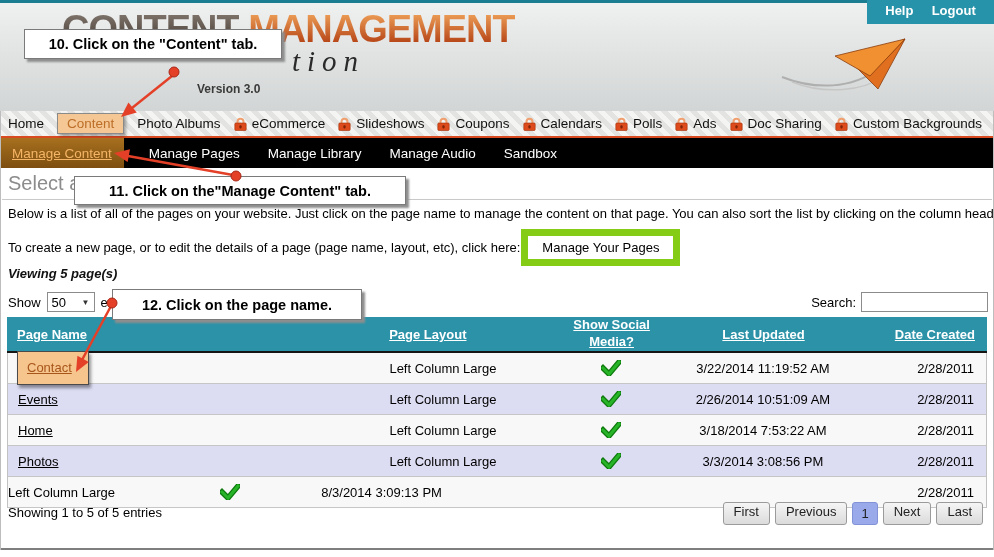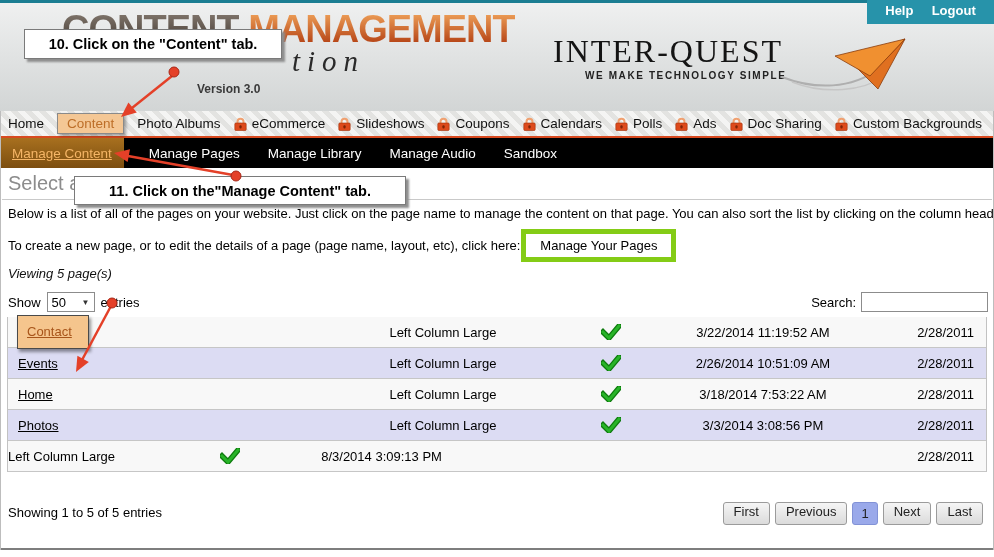--- a/index.html
+++ b/index.html
@@ -45,23 +45,23 @@
   .subnav-item{cursor:pointer;padding:0 3px;white-space:nowrap;}
   .subnav-item.active{background:linear-gradient(#A8701F,#7C4E10);height:100%;display:flex;
                       align-items:center;padding:0 12px;color:#F5B566;text-decoration:underline;}
 
   
   .page-title{position:absolute;left:8px;top:172px;font-size:20px;color:#8C8C8C;}
   .title-rule{position:absolute;left:2px;right:2px;top:199px;height:1px;background:#C9C9C9;}
   .intro-text{position:absolute;left:8px;top:206px;font-size:13px;color:#000;white-space:nowrap;}
   .create-row{position:absolute;left:8px;top:229px;display:flex;align-items:center;gap:1px;
               font-size:13px;white-space:nowrap;}
-  .manage-pages-btn{padding:4px 14px;border:5px solid #84cc16;background:#FFF;font-size:13px;
+  .manage-pages-btn{padding:4px 14px;border:7px solid #84cc16;background:#FFF;font-size:13px;
                     font-family:"Liberation Sans",sans-serif;cursor:pointer;}
-  .viewing{position:absolute;left:8px;top:266px;font-size:13px;font-weight:normal;font-style:italic;color:#111;}
+  .viewing{position:absolute;left:8px;top:266px;font-size:13px;font-weight:bold;font-style:italic;color:#111;}
   .show-row{position:absolute;left:8px;top:292px;display:flex;align-items:center;gap:6px;font-size:13px;}
   .select-box{width:48px;height:20px;box-sizing:border-box;border:1px solid #8C8C8C;background:#FFF;
               display:flex;align-items:center;justify-content:space-between;padding:0 4px;cursor:pointer;}
   .select-arrow{font-size:8px;color:#333;}
   .search-row{position:absolute;right:6px;top:292px;display:flex;align-items:center;gap:5px;font-size:13px;}
   .search-input{width:127px;height:20px;box-sizing:border-box;border:1px solid #8C8C8C;
                 font-size:13px;padding:0 3px;outline:none;font-family:"Liberation Sans",sans-serif;}
 
   
   .pages-table{position:absolute;left:7px;top:317px;width:980px;}
@@ -104,24 +104,20 @@
 </style>
 </head>
 <body>
 
 <div class="page">
 
   <div class="masthead">
     <div class="app-logo"><span class="logo-content">CONTENT</span><span class="logo-management"> MANAGEMENT</span></div>
     <div class="logo-script">tion</div>
     <div class="version-label">Version 3.0</div>
-    <div class="brand">
-      <div class="brand-name">INTER-QUEST</div>
-      <div class="brand-tagline">WE MAKE TECHNOLOGY SIMPLE</div>
-    </div>
     <svg class="plane" width="132" height="68" viewBox="0 0 132 68">
       <path d="M2,50 C35,63 72,62 98,42" stroke="#AFAFAF" stroke-width="2" fill="none"></path>
       <path d="M12,55 C45,68 84,64 104,49" stroke="#C6C6C6" stroke-width="1.5" fill="none"></path>
       <polygon points="72,36 125,12 98,62" fill="#E07020" stroke="#8A3C0C" stroke-width="0.8"></polygon>
       <polygon points="82,32 125,12 92,46" fill="#A93815" stroke="#7A2408" stroke-width="0.6"></polygon>
       <polygon points="55,29 125,12 90,49" fill="#F09030" stroke="#8A3C0C" stroke-width="0.8"></polygon>
     </svg>
   </div>
   <div class="top-border"></div>
   <div class="help-bar">
@@ -228,20 +224,27 @@
       <span class="select-arrow">▼</span>
     </div>
     <span>entries</span>
   </div>
   <div class="search-row">
     <span>Search:</span>
     <input class="search-input" type="text" value="" style="">
   </div>
 
   <div class="pages-table">
+    <div class="thead">
+      <div class="th c-name"><span>Page Name</span></div>
+      <div class="th c-layout"><span>Page Layout</span></div>
+      <div class="th c-social"><span>Show Social Media?</span></div>
+      <div class="th c-updated"><span>Last Updated</span></div>
+      <div class="th c-created"><span>Date Created</span></div>
+    </div>
     <div class="tbody">
       <div class="tr">
         <div class="c-name">
           <span class="hl-box"><a class="page-link contact-link">Contact</a></span>
         </div>
         <div class="c-layout">Left Column Large</div>
         <div class="c-social"><svg class="check-icon" width="20" height="16" viewBox="0 0 20 16">
               <path d="M2,8 L8,14 L18,2" stroke="#0E7A0E" stroke-width="5.5" fill="none" stroke-linecap="square"></path>
               <path d="M2,8 L8,14 L18,2" stroke="#28B428" stroke-width="3" fill="none" stroke-linecap="square"></path>
             </svg></div>
@@ -297,20 +300,21 @@
     <div class="pg pg-current">1</div>
     <div class="pg">Next</div>
     <div class="pg">Last</div>
   </div>
   <div class="bottom-rule"></div>
   <div class="side-border-l"></div>
   <div class="side-border-r"></div>
 
   <div class="callout" id="callout-10">10. Click on the "Content" tab.</div>
   <div class="callout" id="callout-11">11. Click on the"Manage Content" tab.</div>
+  <div class="callout" id="callout-12">12. Click on the page name.</div>
 
   <svg class="overlay" width="994" height="557" viewBox="0 0 994 557">
 
     <line x1="172" y1="76" x2="127" y2="112" stroke="#E44028" stroke-width="2.5"></line>
     <polygon points="121,117 136.8,112.4 128.4,102.4" fill="#E44028"></polygon>
     <circle cx="174" cy="72" r="5" fill="#E44028" stroke="#A82818" stroke-width="1"></circle>
 
     <line x1="233" y1="175" x2="128" y2="156" stroke="#E44028" stroke-width="2.5"></line>
     <polygon points="114,153 130,149.3 127.6,162.1" fill="#E44028"></polygon>
     <circle cx="236" cy="176" r="5" fill="#E44028" stroke="#A82818" stroke-width="1"></circle>

